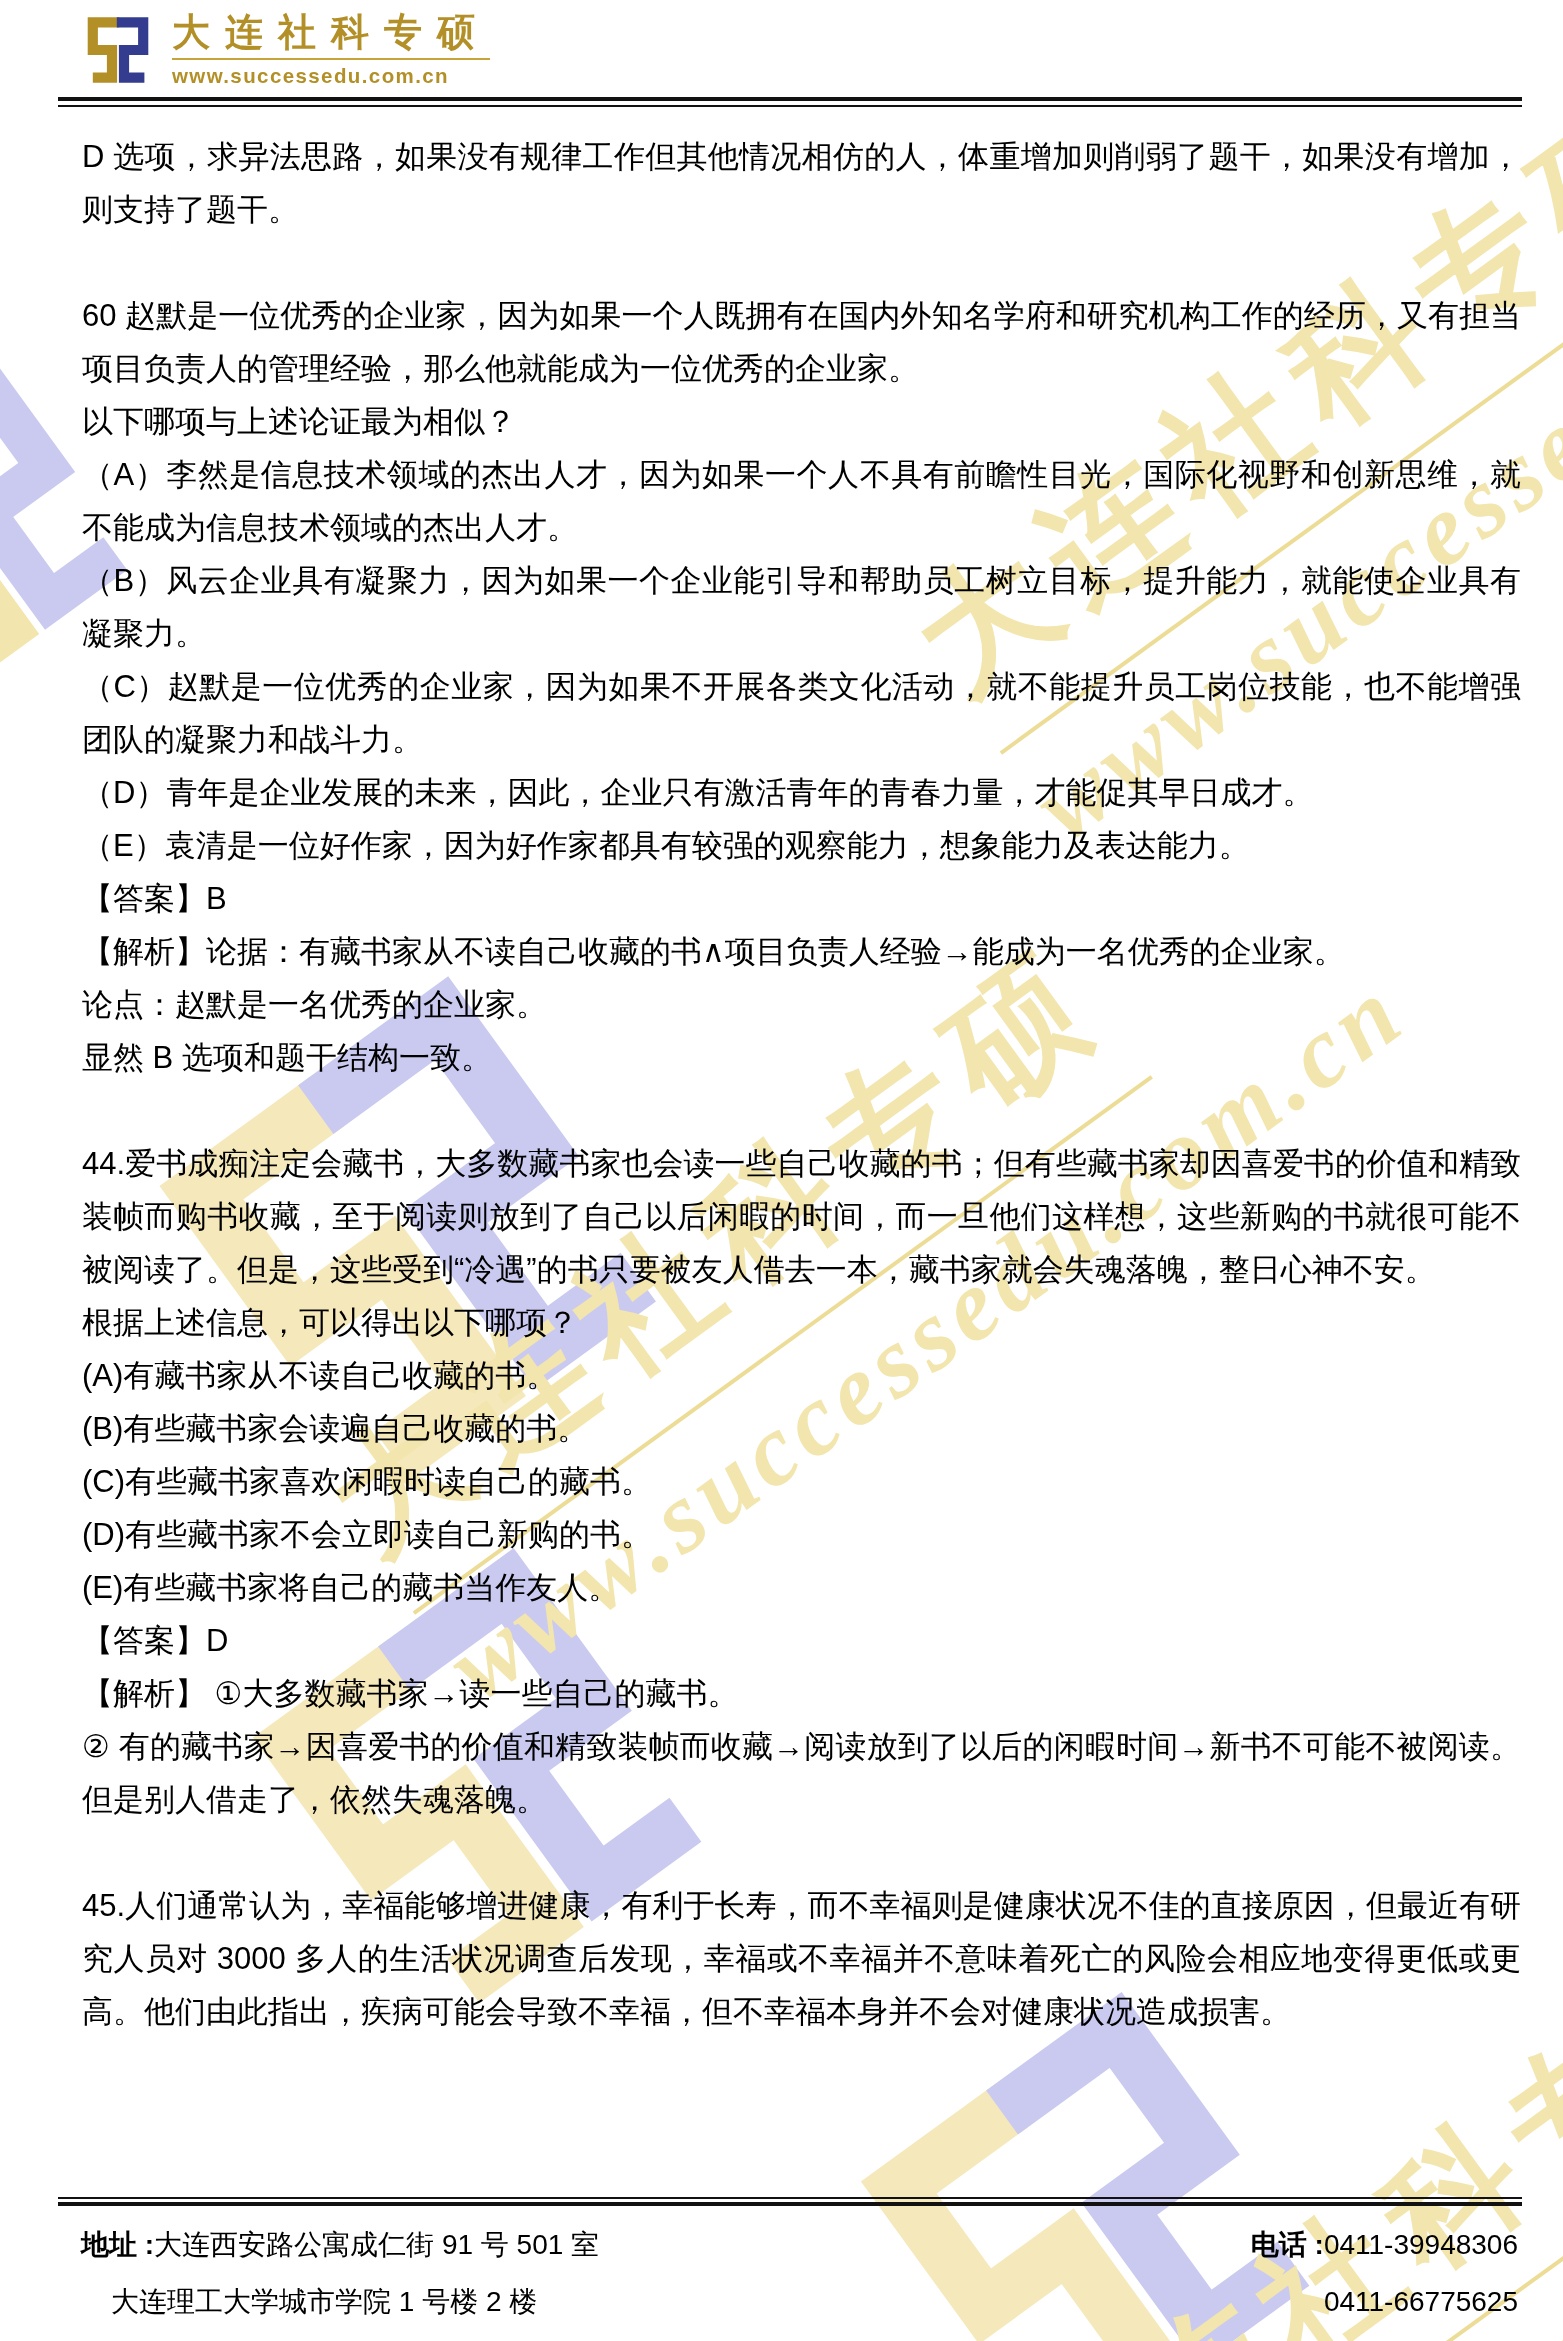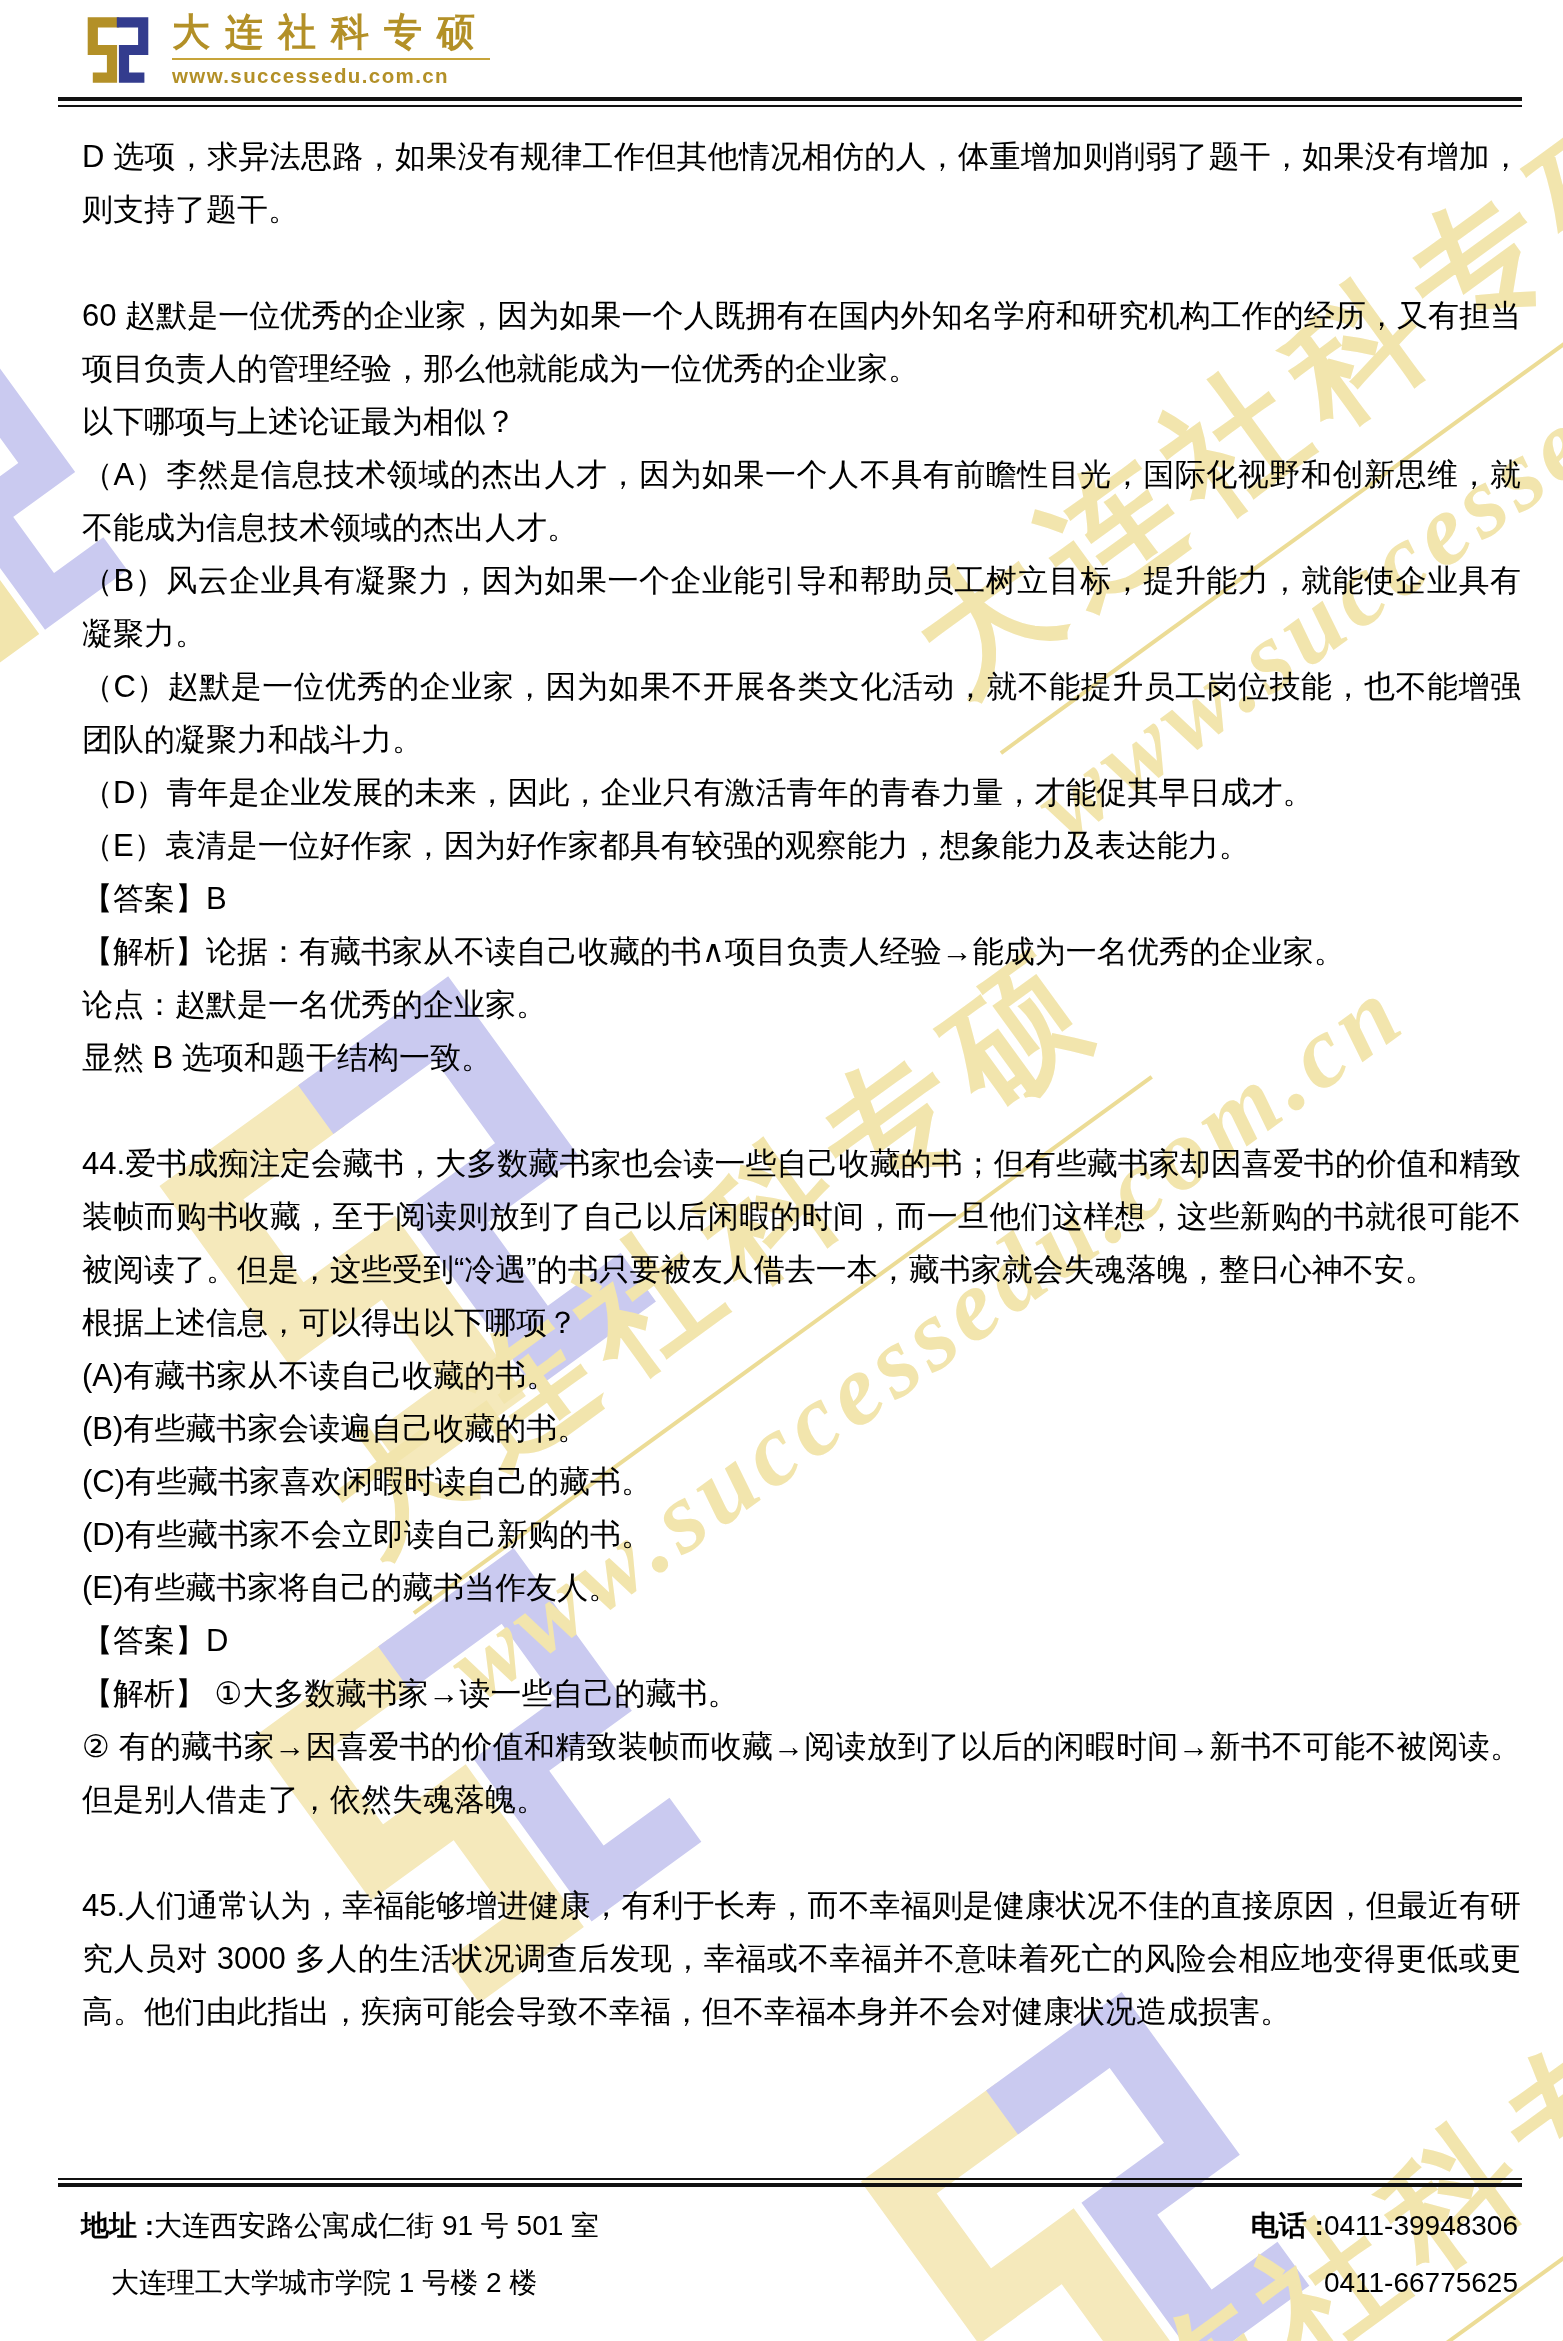--- a/index.html
+++ b/index.html
@@ -36,21 +36,21 @@
   .hrule .l1{border-top:4.1px solid #111;}
   .hrule .l2{border-top:2px solid #111;margin-top:3.4px;}
   
   .main{position:relative;z-index:1;padding:23px 42px 0 82px;}
   .para{
     margin:0;font-size:31px;line-height:53px;
     text-align:justify;letter-spacing:0;
   }
   .gap{margin-top:53px;}
   
-  .footer{position:relative;z-index:1;margin-top:auto;padding-bottom:31px;}
+  .footer{position:relative;z-index:1;margin-top:auto;padding-bottom:12px;}
   .frule{margin:0 41px 0 58px;}
   .frule .l1{border-top:2px solid #111;}
   .frule .l2{border-top:4.1px solid #111;margin-top:3.4px;}
   .footer-cols{display:flex;justify-content:space-between;margin:9.6px 45px 0 81px;font-size:28px;line-height:57px;}
   .flabel{font-weight:bold;}
   .addr-line2{margin-left:30px;}
   .phone-col{text-align:right;}
   .phone-line2{margin-left:104px;}
 </style>
 </head>

